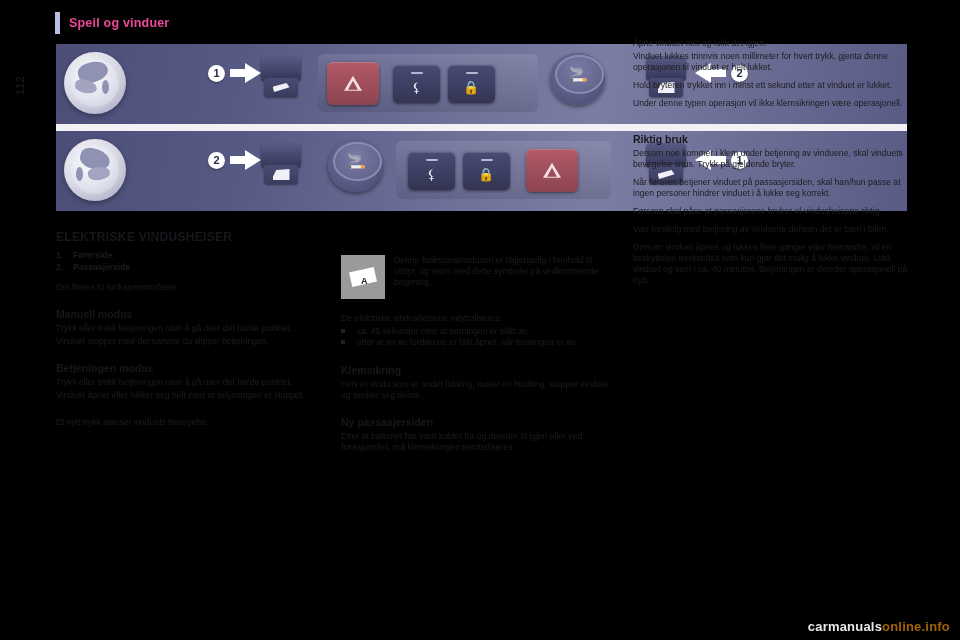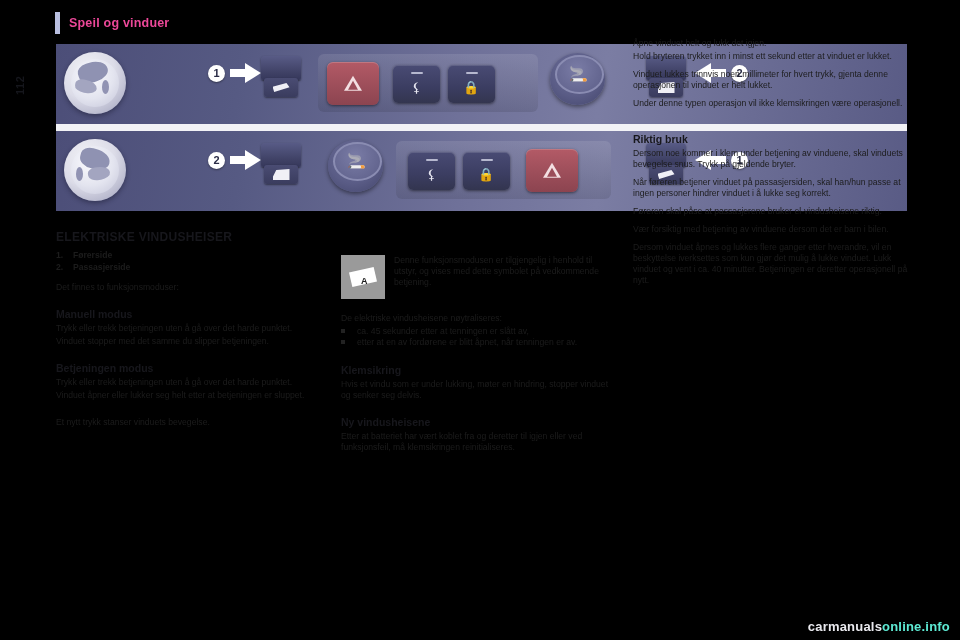--- a/index.html
+++ b/index.html
@@ -111,21 +111,21 @@
   .mode-icon .aletter{position:absolute;left:20px;top:21px;font-size:9px;font-weight:bold;color:#1c1c1c;}
   .modetext{flex:1;}
 
   .bullets{margin:0 0 8px 0;}
   .brow{display:flex;}
   .brow .bd{width:16px;padding-top:3px;}
   .brow .bd i{display:block;width:4px;height:4px;background:#222;}
   .brow .bt{flex:1;}
 
   .wm{position:absolute;right:10px;bottom:6px;font-size:13px;font-weight:bold;color:#e9e9ee;letter-spacing:.2px;}
-  .wm .grey{color:#5eead4;text-align:right;}
+  .wm .grey{color:#a16207;text-align:right;}
 </style>
 </head>
 <body>
 
 <div class="page">
 
   <div class="header">
     <div class="header-bar"></div>
     <div class="header-title">Speil og vinduer</div>
   </div>
@@ -298,28 +298,28 @@
           </span>
         <span class="bt">etter at en av fordørene er blitt åpnet, når tenningen er av.</span>
       </div>
     </div>
     <div class="spacer"></div>
 
     <h3 class="sub">Klemsikring</h3>
     <p>Hvis et vindu som er under lukking, møter en hindring, stopper vinduet og senker seg delvis.</p>
     <div class="spacer"></div>
 
-    <h3 class="sub">Ny vindusheisene</h3>
+    <h3 class="sub">Ny passasjersiden</h3>
     <p>Etter at batteriet har vært koblet fra og deretter til igjen eller ved funksjonsfeil, må klemsikringen reinitialiseres.</p>
   </div>
 
   <div class="col col3">
     <p class="tight">Åpne vinduet helt og lukk det igjen.</p>
+    <p>Vinduet lukkes trinnvis noen millimeter for hvert trykk, gjenta denne operasjonen til vinduet er helt lukket.</p>
     <p>Hold bryteren trykket inn i minst ett sekund etter at vinduet er lukket.</p>
-    <p>Vinduet lukkes trinnvis noen millimeter for hvert trykk, gjenta denne operasjonen til vinduet er helt lukket.</p>
     <p>Under denne typen operasjon vil ikke klemsikringen være operasjonell.</p>
     <div class="spacer"></div>
       <div class="spacer"></div>
 
     <h3 class="sub">Riktig bruk</h3>
     <p>Dersom noe kommer i klem under betjening av vinduene, skal vinduets bevegelse snus. Trykk på gjeldende bryter.</p>
     <p>Når føreren betjener vinduet på passasjersiden, skal han/hun passe at ingen personer hindrer vinduet i å lukke seg korrekt.</p>
     <p>Føreren skal påse at passasjerene bruker el-vindusheisene riktig.</p>
     <p>Vær forsiktig med betjening av vinduene dersom det er barn i bilen.</p>
     <p>Dersom vinduet åpnes og lukkes flere ganger etter hverandre, vil en beskyttelse iverksettes som kun gjør det mulig å lukke vinduet. Lukk vinduet og vent i ca. 40 minutter. Betjeningen er deretter operasjonell på nytt.</p>

